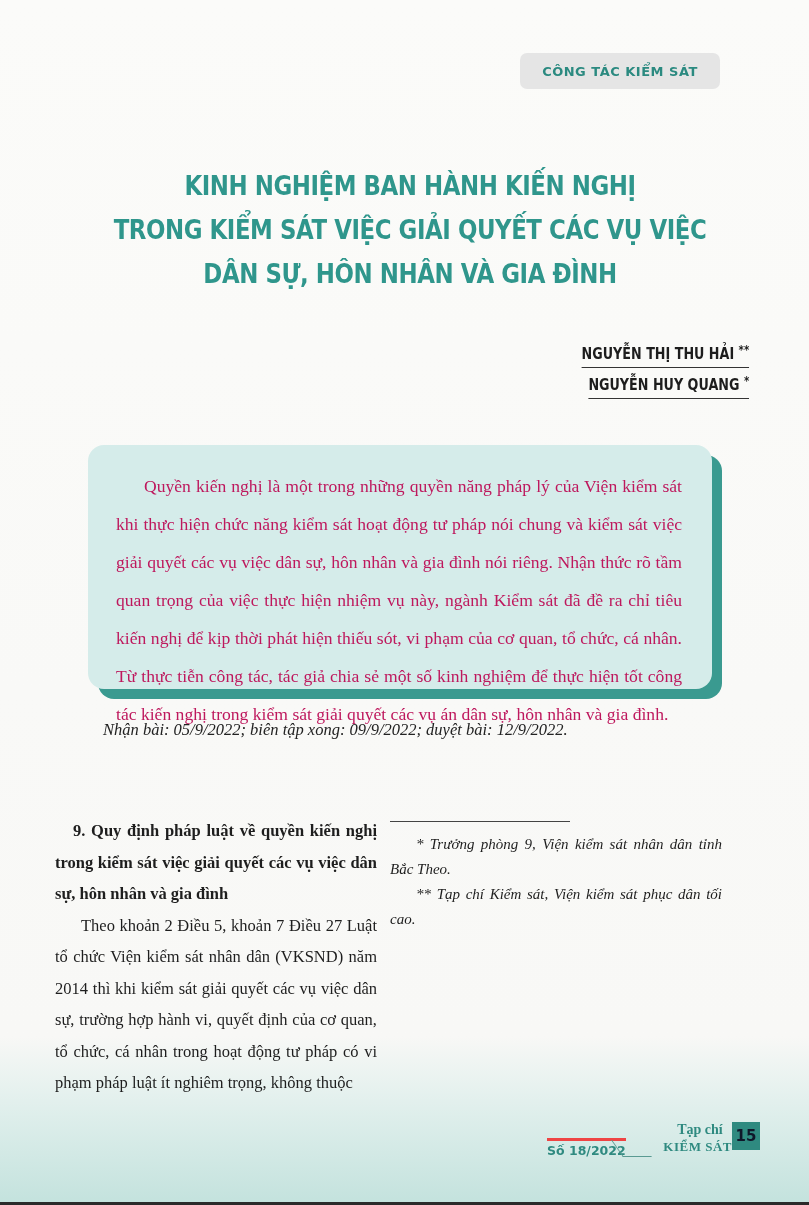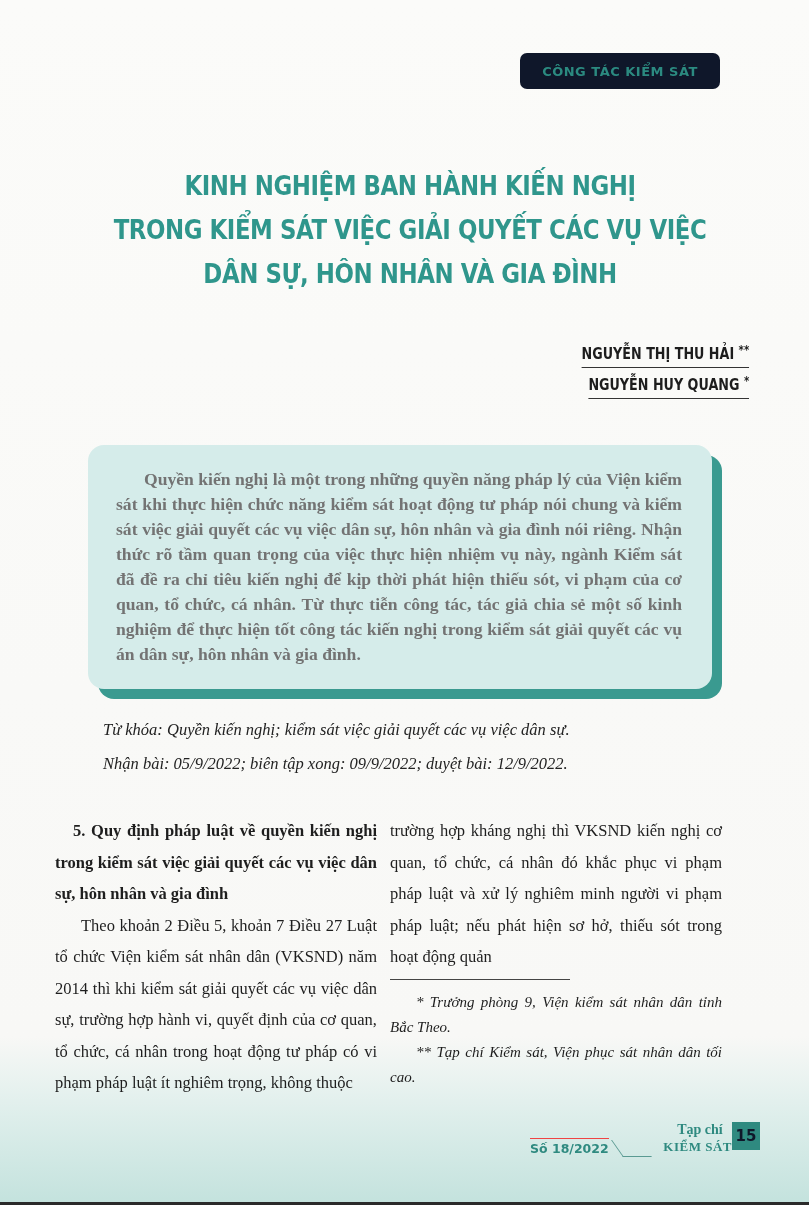--- a/index.html
+++ b/index.html
@@ -7,21 +7,21 @@
       width: 809px; height: 1205px; position: relative; overflow: hidden;
       background: linear-gradient(to bottom, #fbfbf9 0%, #f8f8f6 86%, #e0efec 92%, #c3e2dd 100%);
       font-family: "Liberation Serif", serif; color: #1e1e1e;
     }
     .ghost {
       position: absolute; color: rgba(40,40,40,0.07); font-size: 15px; line-height: 23px;
       white-space: pre-line; overflow: hidden;
     }
     .section-tag {
       position: absolute; left: 520px; top: 53px; width: 200px; height: 36px;
-      background: #0f172a; border-radius: 7px;
+      background: #e5e5e5; border-radius: 7px;
       display: flex; align-items: center; justify-content: center;
       font-family: "DejaVu Sans", sans-serif; font-weight: bold; font-size: 13px;
       color: #2b8a80; letter-spacing: 0.5px;
     }
     .title {
       position: absolute; left: 70px; top: 164px; width: 680px; text-align: center;
       font-family: "DejaVu Sans", sans-serif; font-weight: bold; font-size: 26px;
       line-height: 44px; color: #2f968c; letter-spacing: -0.5px;
       transform: scaleX(0.88); transform-origin: center top;
     }
@@ -36,34 +36,34 @@
     .abstract-shadow {
       position: absolute; left: 98px; top: 455px; width: 624px; height: 244px;
       background: #3a9a90; border-radius: 16px;
     }
     .abstract {
       position: absolute; left: 88px; top: 445px; width: 624px; height: 244px;
       background: #d5ecea; border-radius: 16px; box-sizing: border-box;
       padding: 22px 30px 0 28px;
     }
     .abstract p {
-      margin: 0; font-weight: bold; font-size: 17.6px; line-height: 25px;
-      text-align: justify; text-indent: 28px; color: #737373;
+      margin: 0; font-weight: normal; font-size: 17.6px; line-height: 38px;
+      text-align: justify; text-indent: 28px; color: #be185d;
     }
     .meta { position: absolute; left: 103px; top: 713px; font-style: italic; font-size: 16.5px; line-height: 34px; color: #222; }
     .col { position: absolute; width: 322px; font-size: 16.5px; line-height: 31.5px; text-align: justify; }
     .col.left { left: 55px; top: 815px; }
     .col.right { left: 390px; top: 815px; width: 332px; }
     .col h3 { margin: 0; font-size: 16.5px; font-weight: bold; line-height: 31.5px; text-indent: 18px; }
     .col p { margin: 0; text-indent: 26px; }
     .col p.noindent { text-indent: 0; }
     .fn-rule { width: 180px; border-top: 1px solid #444; margin: 6px 0 10px 0; }
     .footnote { font-style: italic; font-size: 15px; line-height: 25px; margin: 0 0 8px 0; text-indent: 22px; }
     .footer { position: absolute; top: 1124px; left: 530px; width: 230px; height: 40px; color: #2f8a80; }
-    .issue { position: absolute; left: 0; top: 14px; font-family: "DejaVu Sans", sans-serif; font-weight: bold; font-size: 12.5px; border-top: 1px solid #ef4444; padding-top: 2px; }
+    .issue { position: absolute; left: 17px; top: 14px; font-family: "DejaVu Sans", sans-serif; font-weight: bold; font-size: 12.5px; border-top: 3px solid #ef4444; padding-top: 2px; }
     .slash { position: absolute; left: 87px; top: 16px; width: 28px; height: 16px; border-left: 1px solid #5a9a92; border-bottom: 1px solid #5a9a92; transform: skewX(35deg); }
     .mag-small { position: absolute; left: 140px; top: -2px; width: 60px; text-align: center; font-weight: bold; font-size: 14px; }
     .mag-big { position: absolute; left: 102px; top: 15px; width: 100px; text-align: right; font-weight: bold; font-size: 13px; letter-spacing: 0.5px; }
     .page-num {
       position: absolute; left: 732px; top: 1122px; width: 28px; height: 28px; background: #2f8a80;
       color: #0f172a; font-family: "DejaVu Sans", sans-serif; font-weight: bold; font-size: 15px;
       display: flex; align-items: center; justify-content: center;
     }
     .bottom-bar { position: absolute; left: 0; top: 1202px; width: 809px; height: 3px; background: #2a2a2a; }
   </style>
@@ -85,34 +85,32 @@
   <div><span class="author"><span>NGUYỄN THỊ THU HẢI</span> <sup>**</sup></span></div>
   <div><span class="author"><span>NGUYỄN HUY QUANG</span> <sup>*</sup></span></div>
 </div>
 
 <div class="abstract-shadow"></div>
 <div class="abstract">
   <p>Quyền kiến nghị là một trong những quyền năng pháp lý của Viện kiểm sát khi thực hiện chức năng kiểm sát hoạt động tư pháp nói chung và kiểm sát việc giải quyết các vụ việc dân sự, hôn nhân và gia đình nói riêng. Nhận thức rõ tầm quan trọng của việc thực hiện nhiệm vụ này, ngành Kiểm sát đã đề ra chỉ tiêu kiến nghị để kịp thời phát hiện thiếu sót, vi phạm của cơ quan, tổ chức, cá nhân. Từ thực tiễn công tác, tác giả chia sẻ một số kinh nghiệm để thực hiện tốt công tác kiến nghị trong kiểm sát giải quyết các vụ án dân sự, hôn nhân và gia đình.</p>
 </div>
 
 <div class="meta">
-  <div>Từ khóa: Quyền kiến nghị; kiểm sát việc giải quyết các vụ việc dân sự.</div>
   <div>Nhận bài: 05/9/2022; biên tập xong: 09/9/2022; duyệt bài: 12/9/2022.</div>
 </div>
 
 <div class="col left">
-  <h3>5. Quy định pháp luật về quyền kiến nghị trong kiểm sát việc giải quyết các vụ việc dân sự, hôn nhân và gia đình</h3>
+  <h3>9. Quy định pháp luật về quyền kiến nghị trong kiểm sát việc giải quyết các vụ việc dân sự, hôn nhân và gia đình</h3>
   <p>Theo khoản 2 Điều 5, khoản 7 Điều 27 Luật tổ chức Viện kiểm sát nhân dân (VKSND) năm 2014 thì khi kiểm sát giải quyết các vụ việc dân sự, trường hợp hành vi, quyết định của cơ quan, tổ chức, cá nhân trong hoạt động tư pháp có vi phạm pháp luật ít nghiêm trọng, không thuộc</p>
 </div>
 
 <div class="col right">
-  <p class="noindent">trường hợp kháng nghị thì VKSND kiến nghị cơ quan, tổ chức, cá nhân đó khắc phục vi phạm pháp luật và xử lý nghiêm minh người vi phạm pháp luật; nếu phát hiện sơ hở, thiếu sót trong hoạt động quản</p>
   <div class="fn-rule"></div>
   <p class="footnote">* Trưởng phòng 9, Viện kiểm sát nhân dân tỉnh Bắc Theo.</p>
-  <p class="footnote">** Tạp chí Kiểm sát, Viện phục sát nhân dân tối cao.</p>
+  <p class="footnote">** Tạp chí Kiểm sát, Viện kiểm sát phục dân tối cao.</p>
 </div>
 
 <div class="footer">
   <div class="issue">Số 18/2022</div>
   <div class="slash"></div>
   <div class="mag-small">Tạp chí</div>
   <div class="mag-big">KIỂM SÁT</div>
 </div>
 <div class="page-num">15</div>
 <div class="bottom-bar"></div>

